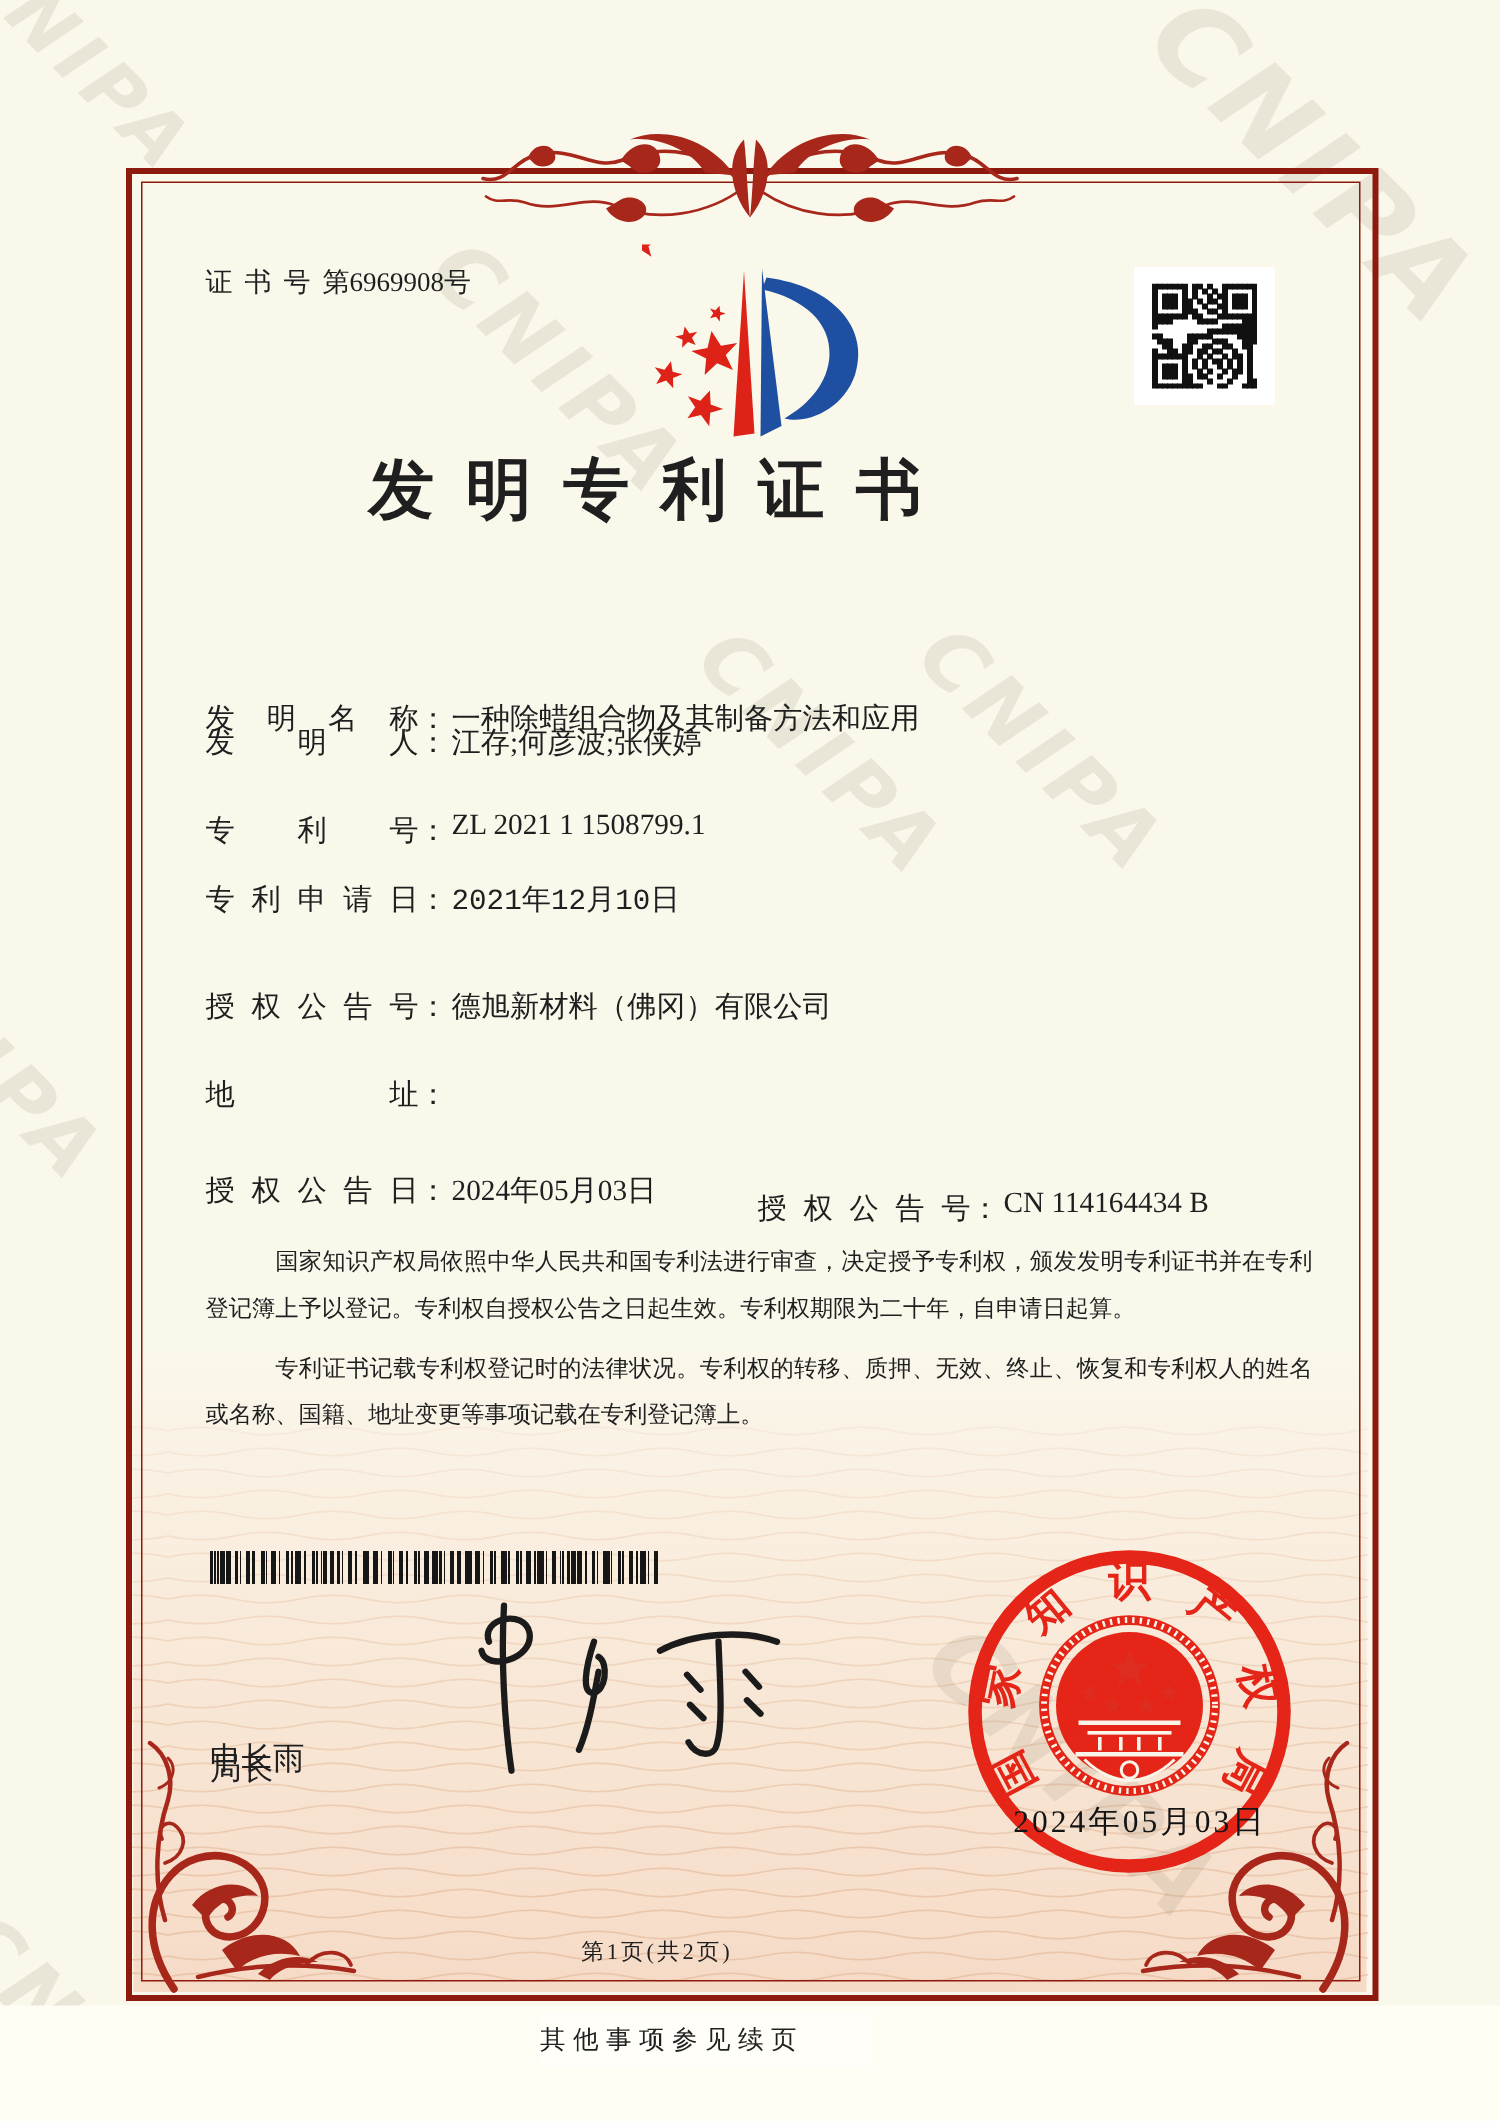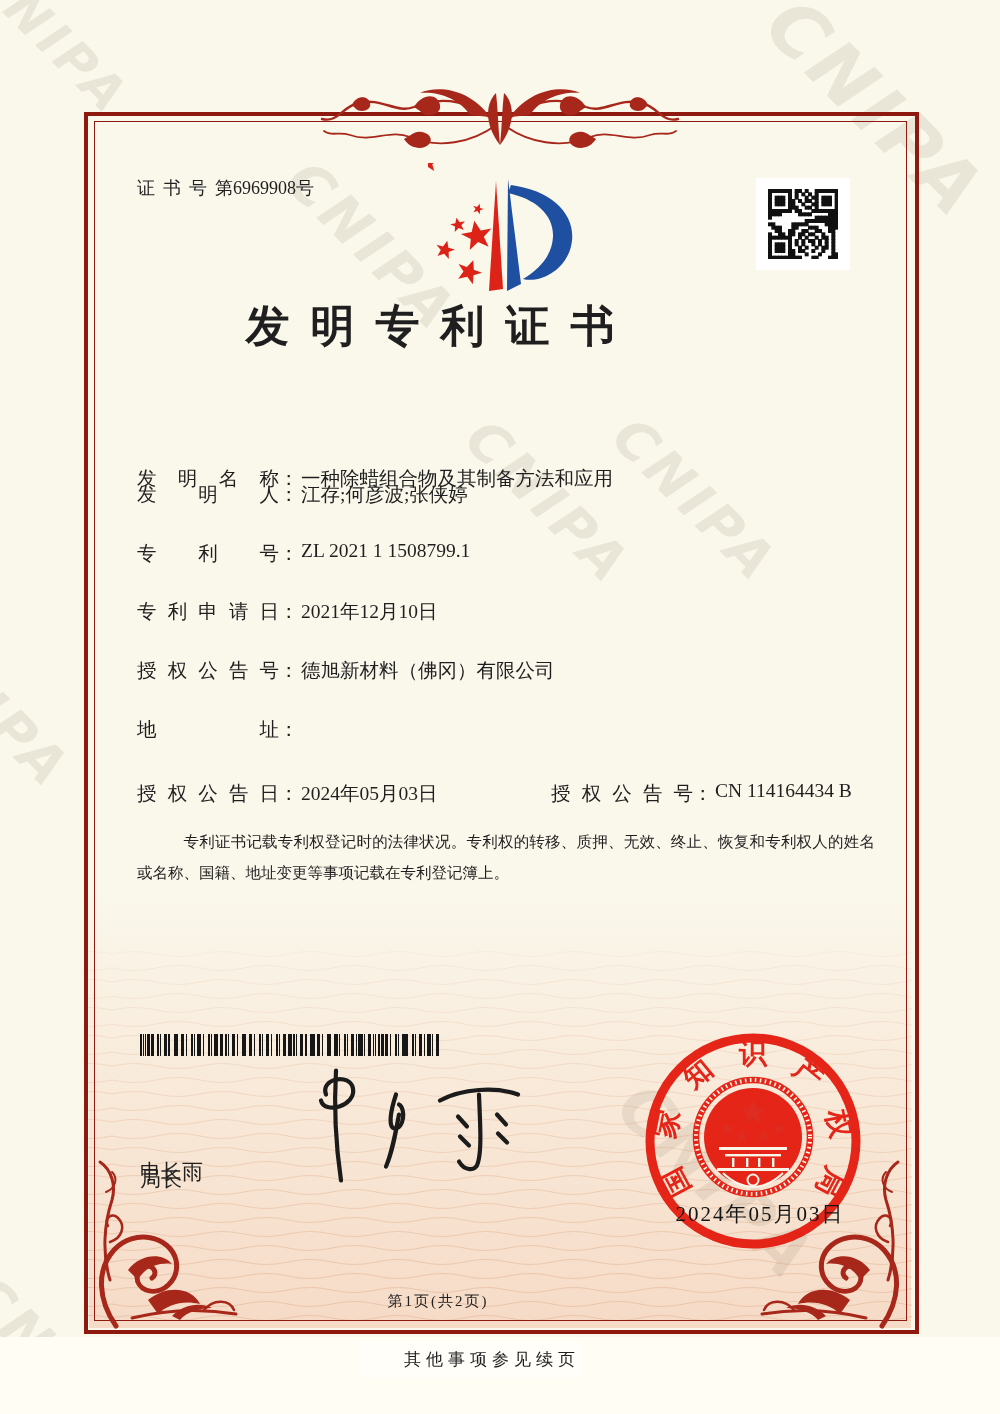--- a/index.html
+++ b/index.html
@@ -27,21 +27,21 @@
   .logo{position:absolute;left:428px;top:163px;z-index:4;}
   .title{position:absolute;left:85px;top:297px;width:690px;text-align:center;font-size:44px;
       font-weight:bold;letter-spacing:21px;text-indent:21px;z-index:4;}
   
   .content{position:absolute;left:137px;top:0;width:745px;font-size:19.5px;z-index:4;}
   .frow{position:absolute;left:0;white-space:nowrap;}
   .flabel{display:inline-block;width:142px;text-align:justify;text-align-last:justify;vertical-align:top;}
   .fcolon{display:inline-block;width:22px;vertical-align:top;}
   .fvalue{display:inline-block;vertical-align:top;}
   .addr2{margin-left:-34px;}
-  .pair2{position:absolute;left:368px;top:0;white-space:nowrap;margin-left:46px;}
+  .pair2{position:absolute;left:368px;top:12px;white-space:nowrap;}
   
   .legal{position:absolute;left:137px;top:826px;width:738px;font-size:15.5px;line-height:31px;
       text-align:justify;z-index:4;}
   .legal p{margin:0;text-indent:3em;}
   .legal p + p{margin-top:9px;}
   
   .barcode{position:absolute;left:140px;top:1034px;width:300px;height:22px;z-index:4;
     background:
       repeating-linear-gradient(90deg,#161616 0 2px,transparent 2px 3px,#161616 3px 4px,transparent 4px 7px,#161616 7px 10px,transparent 10px 12px,#161616 12px 13px,transparent 13px 17px),
       repeating-linear-gradient(90deg,transparent 0 5px,#161616 5px 6px,transparent 6px 11px,#161616 11px 14px,transparent 14px 23px);}
@@ -52,21 +52,21 @@
   .signature{position:absolute;left:300px;top:1063px;z-index:4;}
   .seal{position:absolute;left:635px;top:1023px;z-index:5;opacity:.95;}
   .seal-date{position:absolute;left:660px;top:1200px;width:200px;text-align:center;font-size:21px;
       letter-spacing:2px;color:#141414;z-index:6;}
   .qr{position:absolute;left:756px;top:178px;width:94px;height:92px;background:#ffffff;z-index:4;}
   .qr svg{position:absolute;left:12px;top:11px;}
   .pageinfo{position:absolute;left:85px;top:1292px;width:706px;text-align:center;font-size:15px;
       letter-spacing:2px;z-index:4;}
   .footer-strip{position:absolute;left:0;top:1337px;width:1000px;height:77px;background:#fffdf4;z-index:1;}
   .footer-note{position:absolute;left:360px;top:1342px;width:220px;height:36px;line-height:36px;
-      background:#fffef9;text-align:right;font-size:17px;letter-spacing:5px;z-index:4;}
+      background:#fffef9;text-align:left;font-size:17px;letter-spacing:5px;z-index:4;}
   .orn-s{fill:none;stroke:#a8271b;stroke-width:2.4;stroke-linecap:round;}
   .orn-s2{fill:none;stroke:#a8271b;stroke-width:1.8;stroke-linecap:round;}
   .orn-f{fill:#a8271b;stroke:none;}
   .sig-p{fill:none;stroke:#1b1b1b;stroke-width:4.2;stroke-linecap:round;stroke-linejoin:round;}
 </style>
 </head>
 <body>
 
 <div class="page">
 
@@ -416,41 +416,42 @@
     </div>
 
     <div class="frow" style="top:481px;font-family:Liberation Serif, serif;">
       <span class="flabel">发明人</span><span class="fcolon">：</span><span class="fvalue">江存;何彦波;张侠婷</span>
     </div>
 
     <div class="frow" style="top:540px;">
       <span class="flabel">专利号</span><span class="fcolon">：</span><span class="fvalue">ZL 2021 1 1508799.1</span>
     </div>
 
-    <div class="frow" style="top:598px;">
+    <div class="frow" style="top:586px;font-family:Liberation Mono, monospace;">
       <span class="flabel">专利申请日</span><span class="fcolon">：</span><span class="fvalue">2021年12月10日</span>
     </div>
 
     <div class="frow" style="top:657px;">
       <span class="flabel">授权公告号</span><span class="fcolon">：</span><span class="fvalue">德旭新材料（佛冈）有限公司</span>
     </div>
 
     <div class="frow" style="top:716px;">
       <span class="flabel">地址</span><span class="fcolon">：</span>
     </div>
 
     <div class="frow" style="top:780px;">
       <span class="flabel">授权公告日</span><span class="fcolon">：</span><span class="fvalue">2024年05月03日</span>
       <span class="pair2">
         <span class="flabel">授权公告号</span><span class="fcolon">：</span><span class="fvalue">CN 114164434 B</span>
       </span>
     </div>
   </div>
 
   <div class="legal">
+    <p>国家知识产权局依照中华人民共和国专利法进行审查，决定授予专利权，颁发发明专利证书并在专利登记簿上予以登记。专利权自授权公告之日起生效。专利权期限为二十年，自申请日起算。</p>
     <p>专利证书记载专利权登记时的法律状况。专利权的转移、质押、无效、终止、恢复和专利权人的姓名或名称、国籍、地址变更等事项记载在专利登记簿上。</p>
   </div>
 
   <div class="barcode"></div>
 
   <div class="signer-title">局长</div>
   <div class="signer-name">申长雨</div>
 
   <svg class="signature" width="235" height="125" viewBox="0 0 235 122">
     <path class="sig-p" d="M26,30 C20,14 50,8 53,24 C56,42 24,50 21,36"></path>

